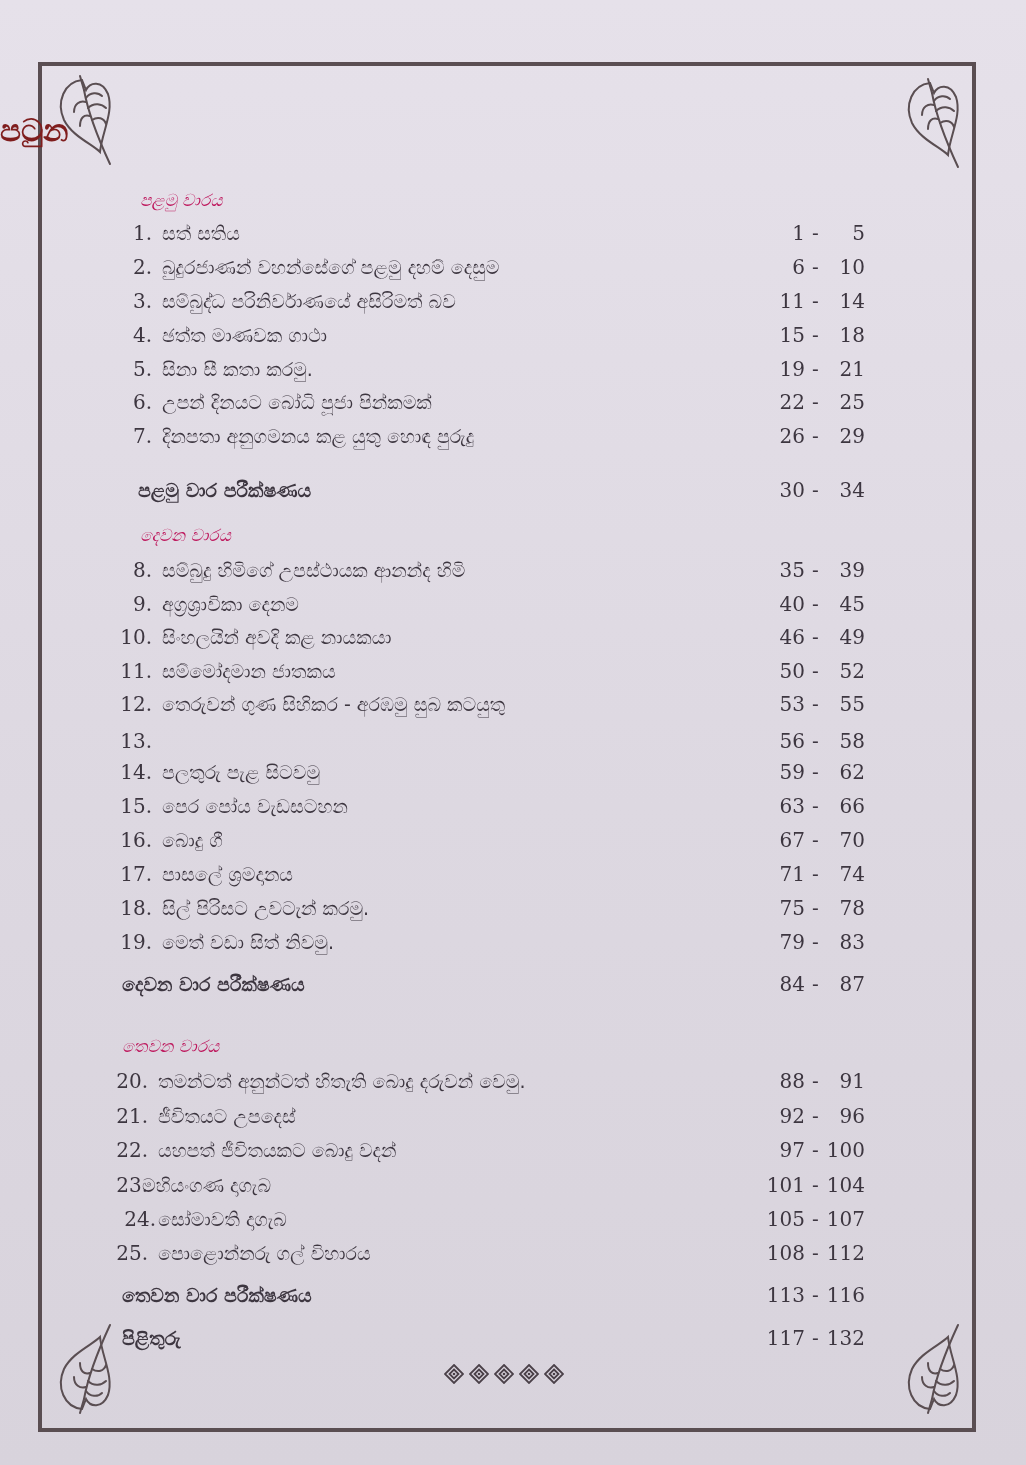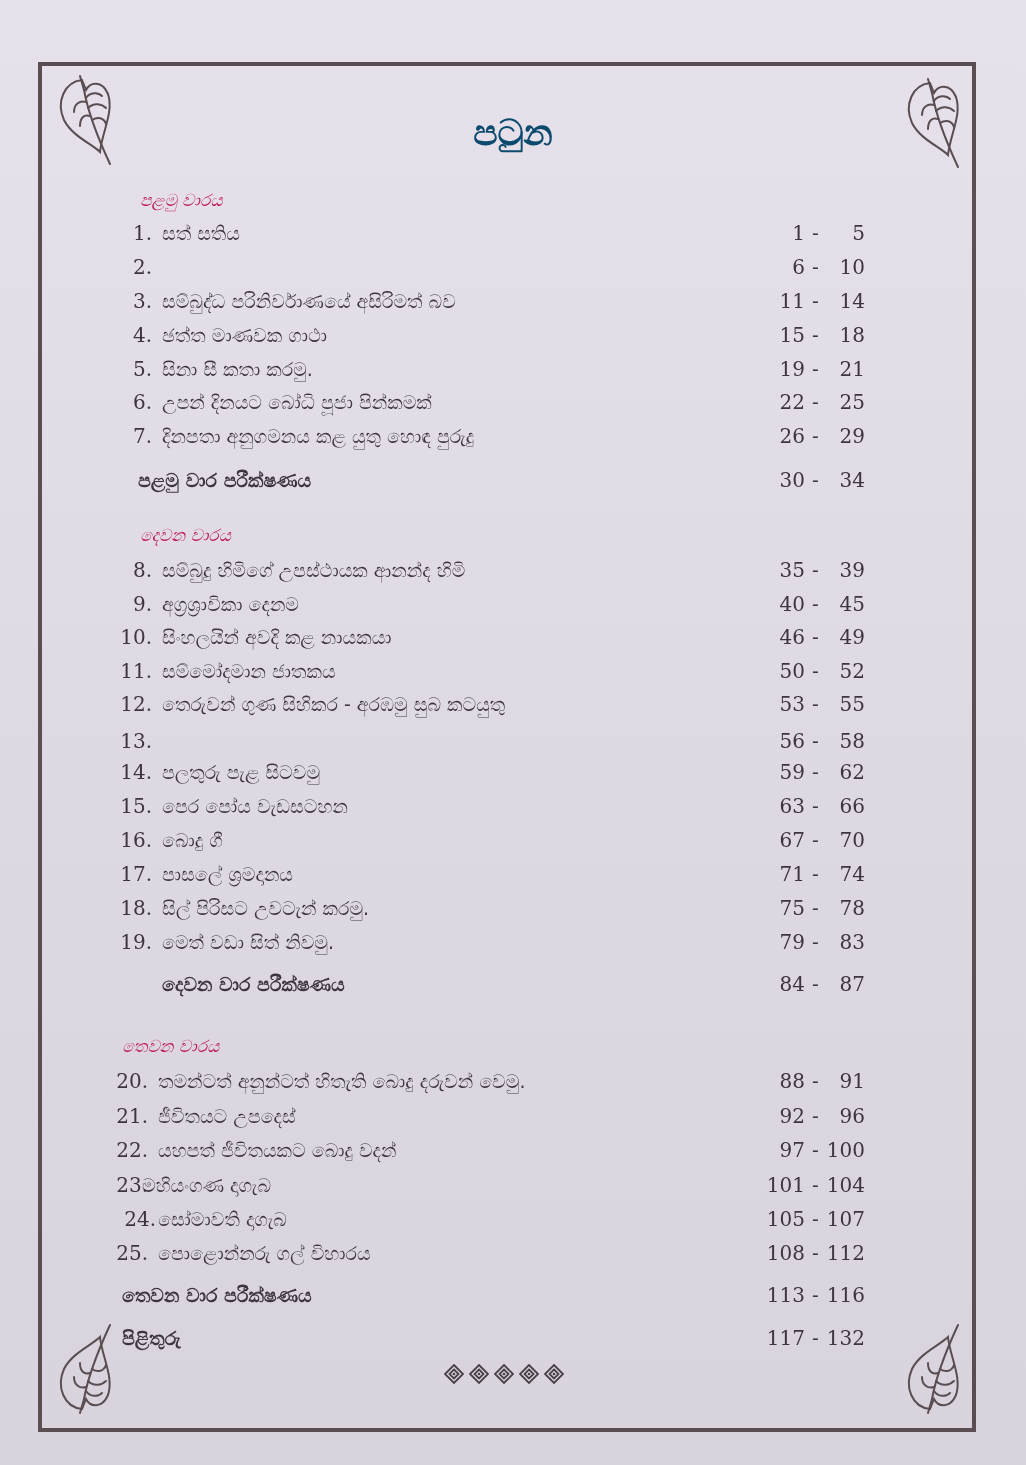--- a/index.html
+++ b/index.html
@@ -37,25 +37,25 @@
     .leaf svg { width: 100%; height: 100%; }
     .leaf-tl { left: 52px; top: 72px; }
     .leaf-tr { left: 900px; top: 75px; }
     .leaf-bl { left: 52px; top: 1322px; transform: rotate(180deg) scaleX(-1); }
     .leaf-br { left: 900px; top: 1322px; transform: rotate(180deg) scaleX(-1); }
 
     .title {
       position: absolute;
       left: 0; right: 0;
       top: 112px;
-      text-align: center;
+      text-align: left;
       font-family: "DejaVu Sans", "Liberation Sans", sans-serif;
       font-weight: bold;
-      font-size: 36px;
-      color: #0c4a6e;
+      font-size: 31px;
+      color: #7f1d1d;
     }
 
     .section-label {
       position: absolute;
       font-family: "DejaVu Sans", "Liberation Sans", sans-serif;
       font-style: italic;
       font-size: 17px;
       color: #be185d;
     }
 
@@ -190,20 +190,21 @@
   <span class="num" style="left:100px; width:52px;">1.</span>
   <span class="text" style="left:162px;">සත් සතිය</span>
   <span class="pages">
       <span class="p-start">1</span>
       <span class="p-dash">-</span>
       <span class="p-end">5</span>
     </span>
 </div>
 <div class="row" style="top:252px;">
   <span class="num" style="left:100px; width:52px;">2.</span>
+  <span class="text" style="left:162px;">බුදුරජාණන් වහන්සේගේ පළමු දහම් දෙසුම</span>
   <span class="pages">
       <span class="p-start">6</span>
       <span class="p-dash">-</span>
       <span class="p-end">10</span>
     </span>
 </div>
 <div class="row" style="top:286px;">
   <span class="num" style="left:100px; width:52px;">3.</span>
   <span class="text" style="left:162px;">සම්බුද්ධ පරිනිර්වාණයේ අසිරිමත් බව</span>
   <span class="pages">
@@ -241,21 +242,21 @@
 </div>
 <div class="row" style="top:421px;">
   <span class="num" style="left:100px; width:52px;">7.</span>
   <span class="text" style="left:162px;">දිනපතා අනුගමනය කළ යුතු හොඳ පුරුදු</span>
   <span class="pages">
       <span class="p-start">26</span>
       <span class="p-dash">-</span>
       <span class="p-end">29</span>
     </span>
 </div>
-<div class="row bold" style="top:465px;">
+<div class="row bold" style="top:475px;">
   <span class="text" style="left:138px;">පළමු වාර පරීක්ෂණය</span>
   <span class="pages">
       <span class="p-start">30</span>
       <span class="p-dash">-</span>
       <span class="p-end">34</span>
     </span>
 </div>
 
 <div class="section-label" style="left:140px; top:525px;">දෙවන වාරය</div>
 
@@ -360,21 +361,21 @@
 <div class="row" style="top:927px;">
   <span class="num" style="left:100px; width:52px;">19.</span>
   <span class="text" style="left:162px;">මෙත් වඩා සිත් නිවමු.</span>
   <span class="pages">
       <span class="p-start">79</span>
       <span class="p-dash">-</span>
       <span class="p-end">83</span>
     </span>
 </div>
 <div class="row bold" style="top:969px;">
-  <span class="text" style="left:122px;margin-left:40px;">දෙවන වාර පරීක්ෂණය</span>
+  <span class="text" style="left:122px;">දෙවන වාර පරීක්ෂණය</span>
   <span class="pages">
       <span class="p-start">84</span>
       <span class="p-dash">-</span>
       <span class="p-end">87</span>
     </span>
 </div>
 
 <div class="section-label" style="left:122px; top:1036px;">තෙවන වාරය</div>
 
 <div class="row" style="top:1066px;">

